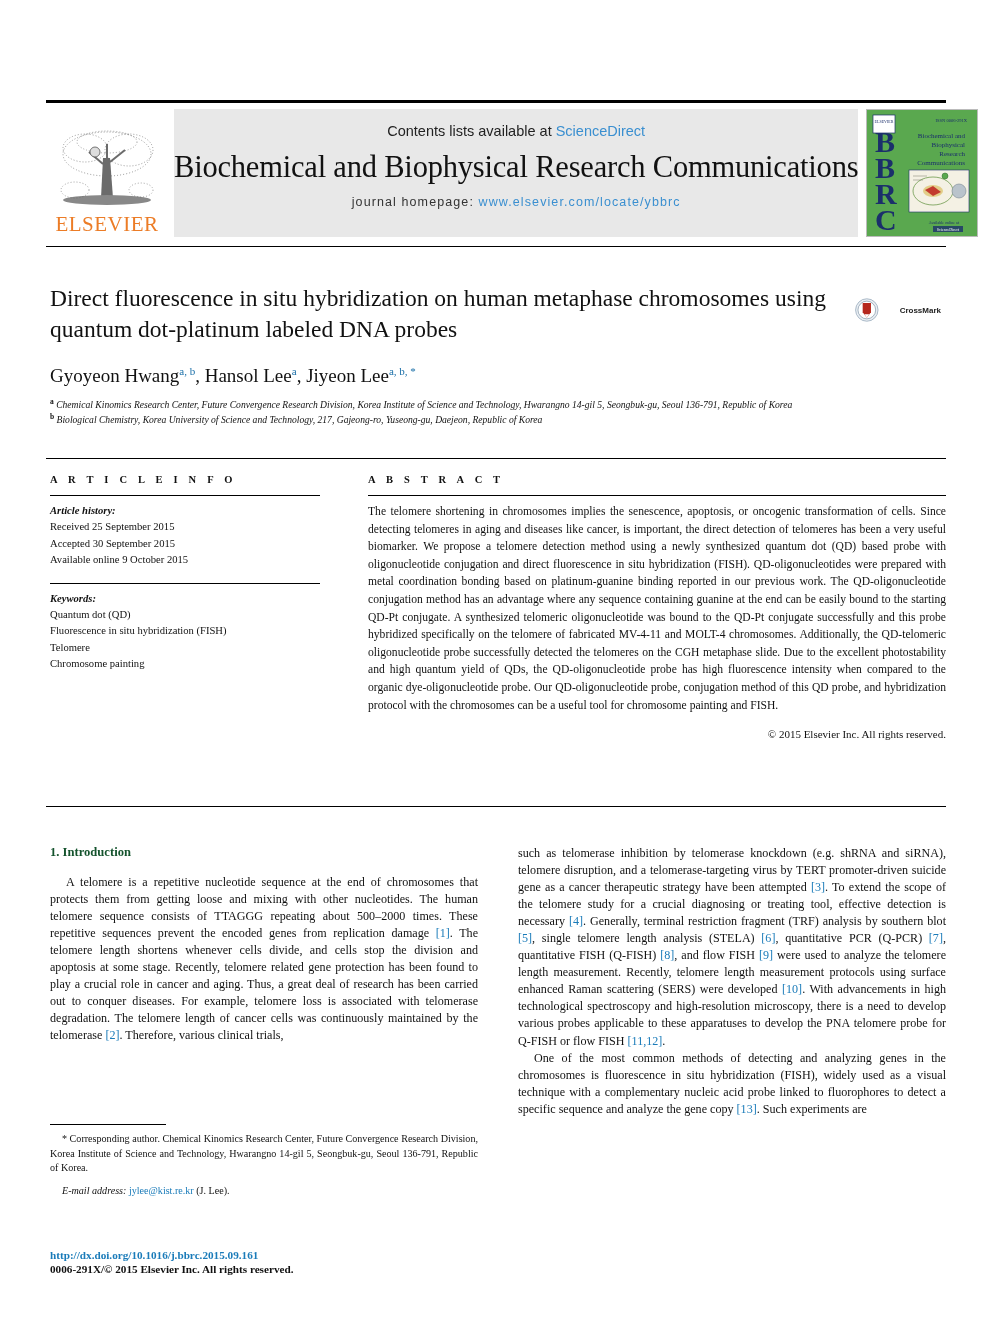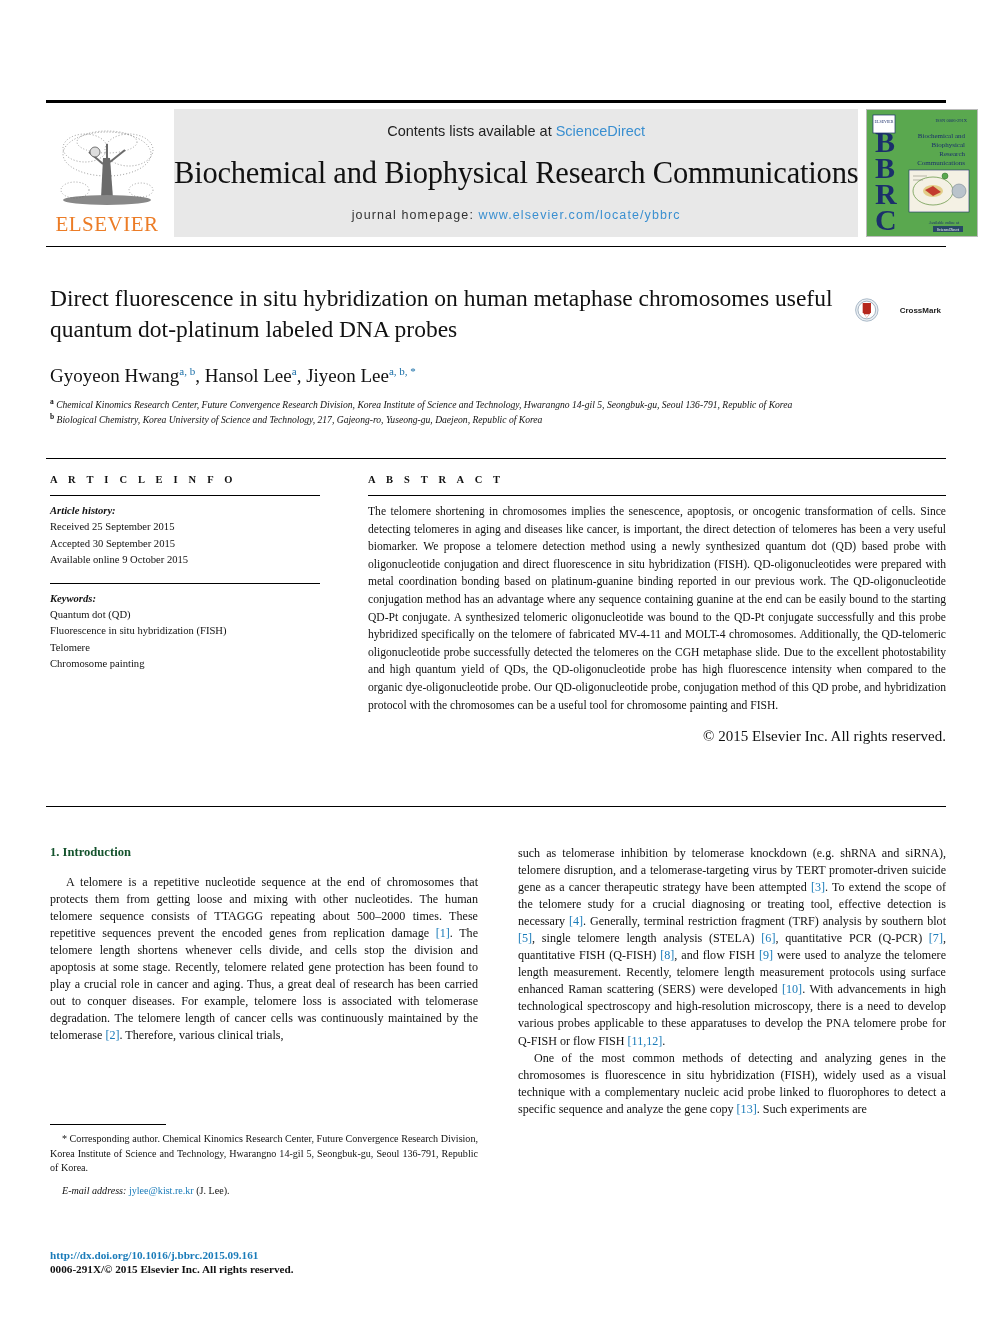--- a/index.html
+++ b/index.html
@@ -71,21 +71,21 @@
   }
   .masthead-center {
     flex: 1 1 auto;
     background: #e8e8e8;
     margin-left: 6px;
     margin-right: 8px;
     display: flex;
     flex-direction: column;
     justify-content: space-between;
     align-items: center;
-    padding: 14px 0 15px 0;
+    padding: 14px 0 28px 0;
     box-sizing: border-box;
   }
   .contents-line {
     font-family: "Liberation Sans", sans-serif;
     font-size: 14.5px;
     color: #222;
   }
   .contents-line .sd {
     color: #3a8fd0;
   }
@@ -226,21 +226,21 @@
     font-family: "Liberation Serif", serif;
     font-size: 11.6px;
     line-height: 1.52;
     text-align: justify;
     color: #111;
   }
   .copyright {
     margin-top: 14px;
     text-align: right;
     font-family: "Liberation Serif", serif;
-    font-size: 15px;
+    font-size: 11px;
     color: #111;
   }
 
   .info-rule-bottom {
     position: absolute;
     top: 806px;
     left: 46px;
     width: 900px;
     border-top: 1px solid #000;
   }
@@ -388,21 +388,21 @@
           <rect x="66" y="116" width="30" height="6" fill="#1b2f6b" opacity="0.8"></rect>
           <text x="81" y="121" font-family="Liberation Serif, serif" font-size="4" fill="#ffffff" text-anchor="middle">ScienceDirect</text>
         </svg>
       </div>
     </div>
   </div>
 
   <div class="title-rule"></div>
 
   <div class="title-block">
-    <h1 class="paper-title">Direct fluorescence in situ hybridization on human metaphase chromosomes useful quantum dot-platinum labeled DNA probes</h1>
+    <h1 class="paper-title">Direct fluorescence in situ hybridization on human metaphase chromosomes using quantum dot-platinum labeled DNA probes</h1>
     <div class="authors">
       <span>Gyoyeon Hwang</span><span class="sup">a, b</span><span>, </span><span>Hansol Lee</span><span class="sup">a</span><span>, </span><span>Jiyeon Lee</span><span class="sup">a, b, *</span>
     </div>
     <div class="affil">
       <div>
         <span class="mark">a</span>
         <span>Chemical Kinomics Research Center, Future Convergence Research Division, Korea Institute of Science and Technology, Hwarangno 14-gil 5, Seongbuk-gu, Seoul 136-791, Republic of Korea</span>
       </div>
       <div>
         <span class="mark">b</span>

